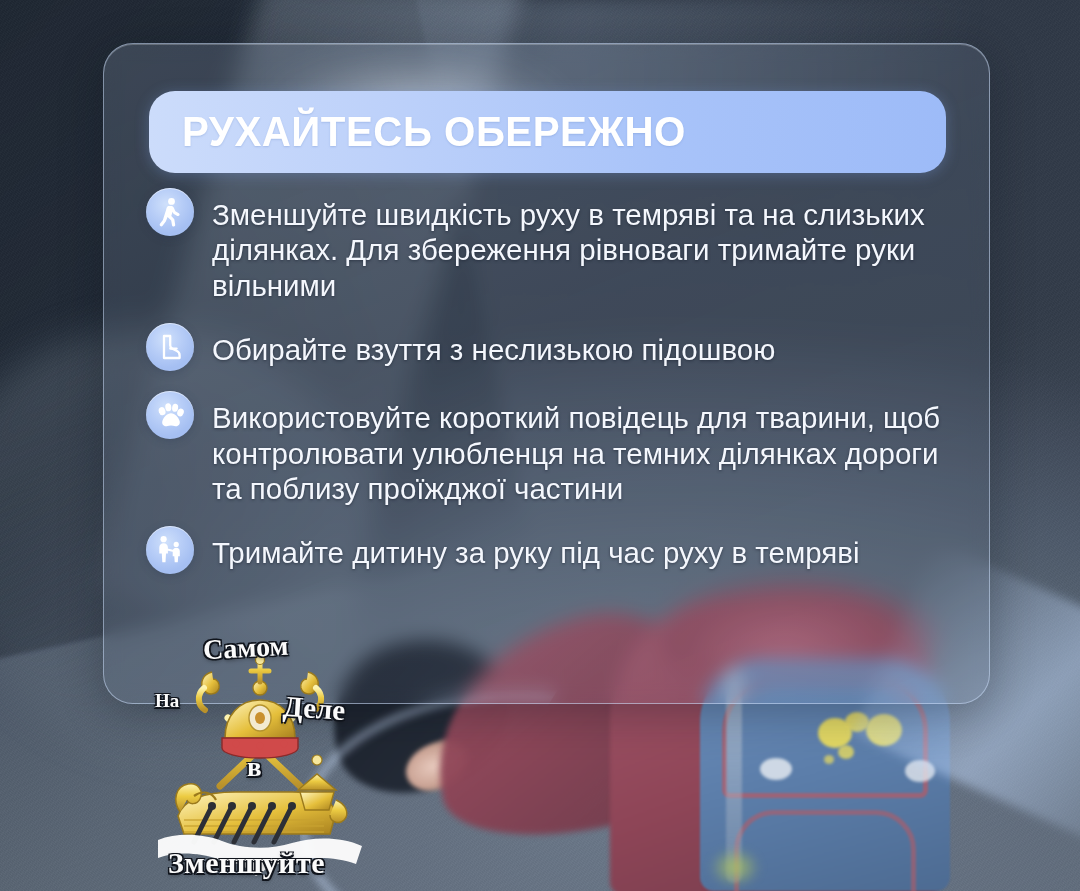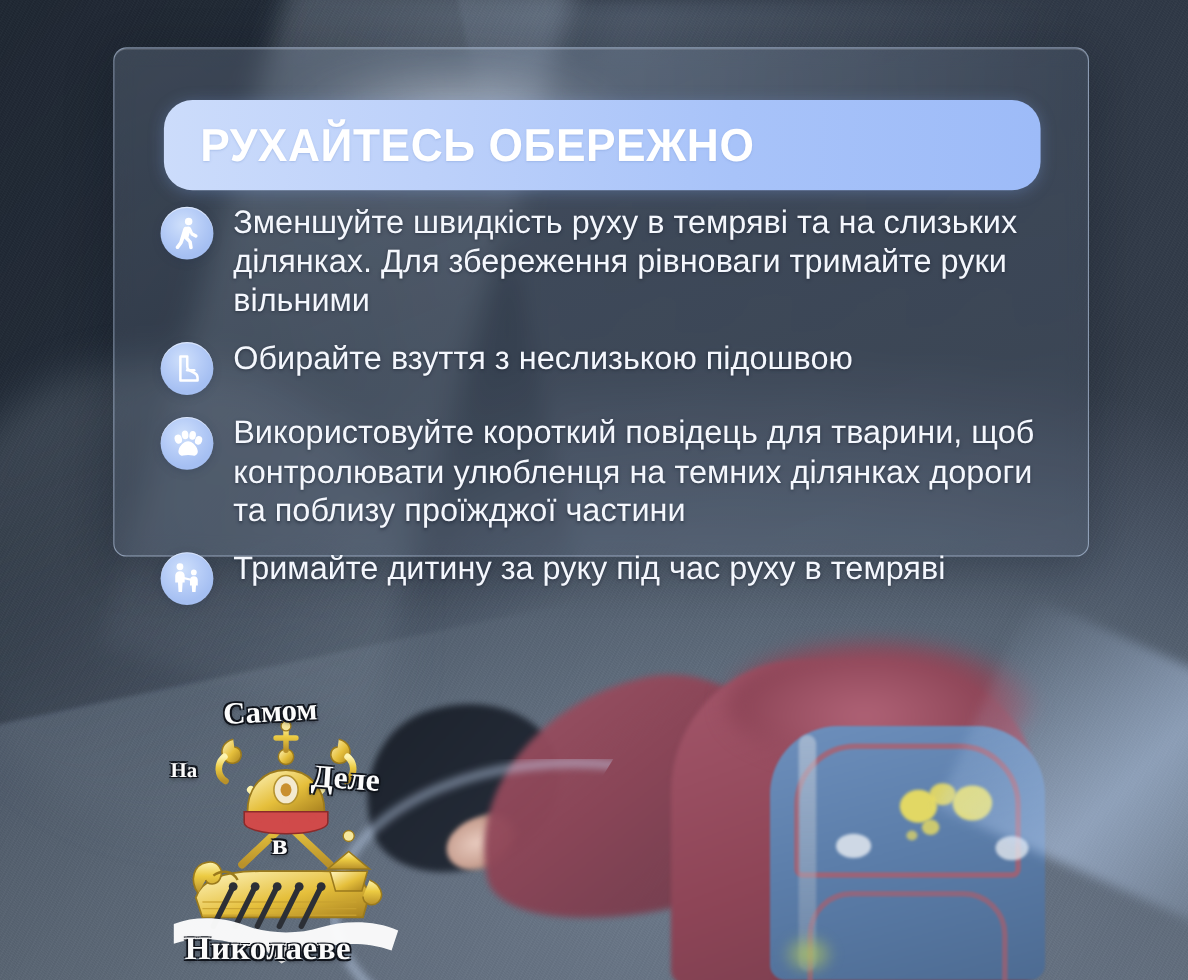--- a/index.html
+++ b/index.html
@@ -183,22 +183,22 @@
     left: 120px; top: 0px;
     width: 1000px; height: 120px;
     background: linear-gradient(100deg, rgba(200,222,255,0) 10%, rgba(206,228,255,.18) 45%, rgba(200,222,255,0) 85%);
     filter: blur(8px);
   }
 
   
   .glass-card {
     position: absolute;
     left: 103px;  top: 43px;
-    width: 887px; height: 463px;
-    border-radius: 12px;
+    width: 887px; height: 661px;
+    border-radius: 30px;
     background: linear-gradient(158deg, rgba(168,188,216,.20) 0%, rgba(126,146,176,.15) 45%, rgba(96,114,142,.13) 100%);
     border: 1.5px solid rgba(198,216,244,.55);
     backdrop-filter: blur(9px);
     -webkit-backdrop-filter: blur(9px);
     box-shadow: 0 10px 44px rgba(10,16,26,.30), inset 0 1px 0 rgba(255,255,255,.22);
     box-sizing: border-box;
   }
   
   .glass-card::before {
     content: "";
@@ -260,20 +260,21 @@
   .tip-icon svg { display: block; }
 
   .tip-text {
     margin-left: 18px;
     color: #f4f7fd;
     font-size: 29.5px;
     line-height: 1.2;
     font-weight: 400;
     text-shadow: 0 1px 3px rgba(18,26,40,.55);
     max-width: 760px;
+    margin-top: 12px;
   }
 
   
   .watermark {
     position: absolute;
     left: 150px; top: 630px;
     width: 220px; height: 261px;
     pointer-events: none;
   }
   .wm-word {
@@ -453,16 +454,16 @@
       </g>
 
       <path d="M8 210c20-8 46-6 64 1 20 8 48 9 70 2 20-6 48-7 70 3l-6 18c-22-8-48-7-68-2-22 6-50 4-70-3-18-6-42-8-60-1z" fill="#fdfdfd" opacity=".96"></path>
       <path d="M86 228c8 9 14 14 20 18 7-4 13-9 21-18z" fill="#fdfdfd" opacity=".96"></path>
     </svg>
 
     <div class="wm-word wm-samom">Самом</div>
     <div class="wm-word wm-na">На</div>
     <div class="wm-word wm-dele">Деле</div>
     <div class="wm-word wm-v">в</div>
-    <div class="wm-word wm-nik">Николаеве</div>
+    <div class="wm-word wm-nik">Зменшуйте</div>
   </div>
 
 </div>
 
 </body></html>

